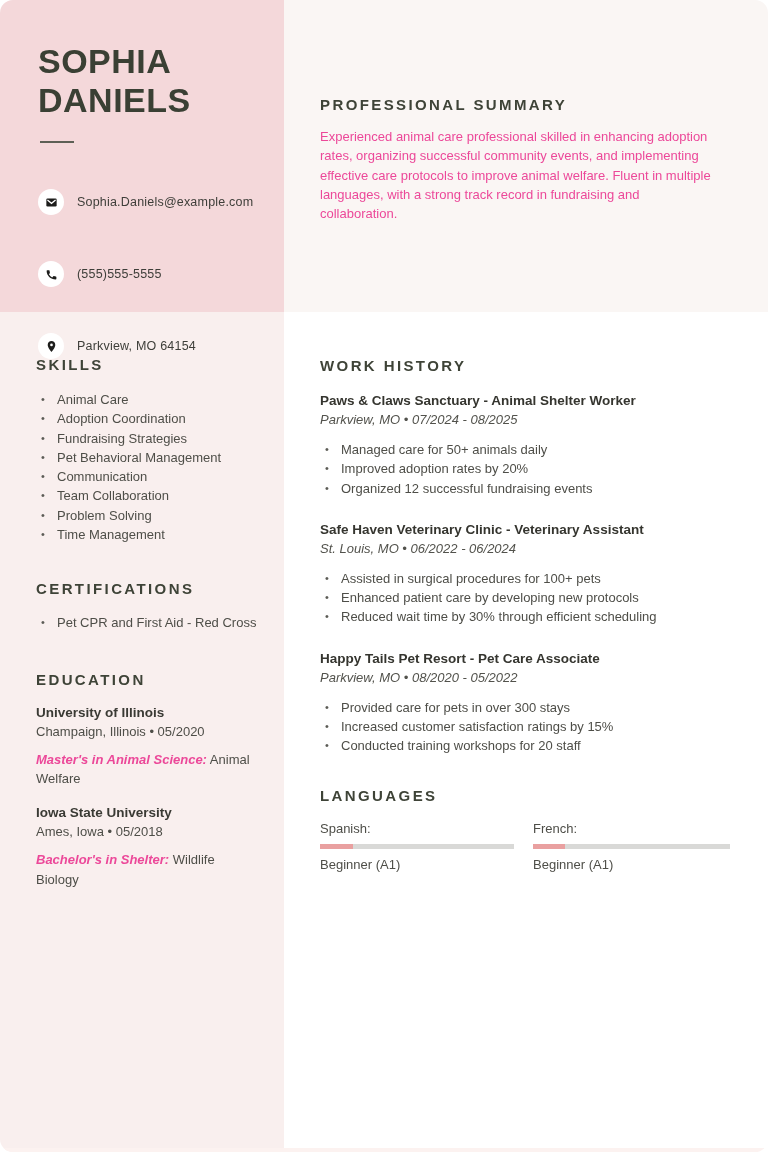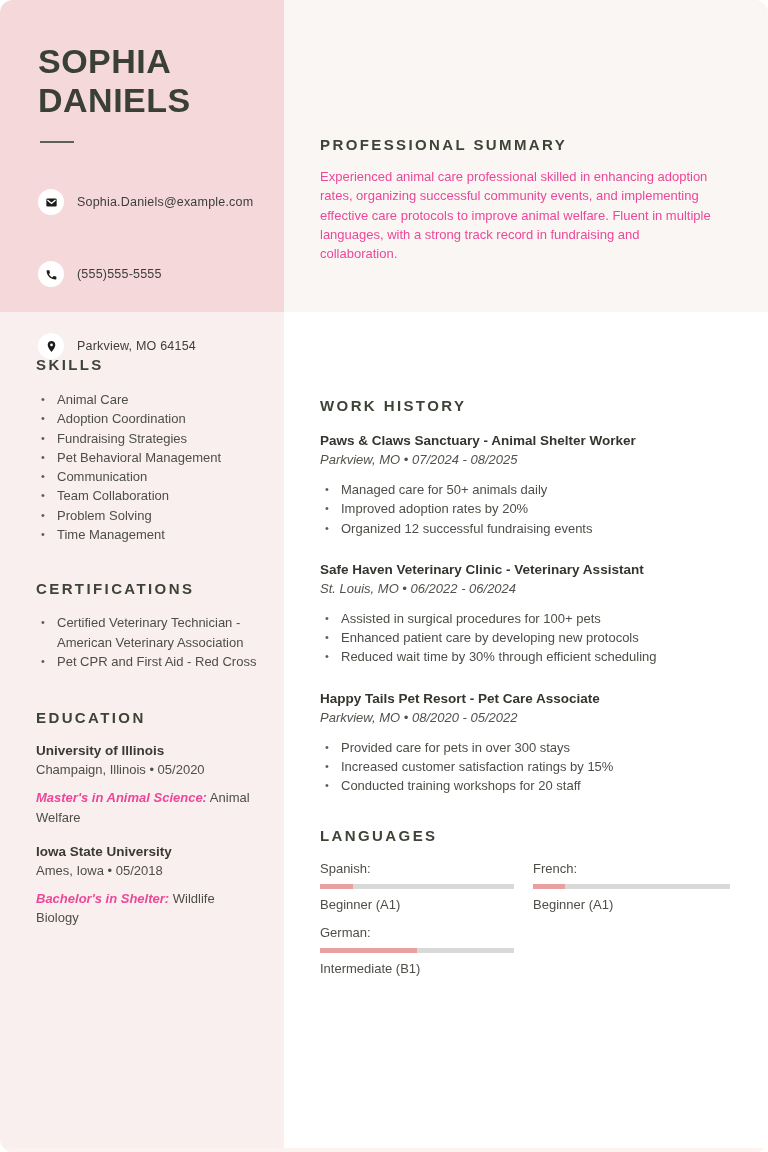--- a/index.html
+++ b/index.html
@@ -36,21 +36,21 @@
   .certs-list { margin-top:16px; }
   .edu-block { margin-top:38px; }
   .edu-entry { margin-top:17px; }
   .edu-school { font-size:13.5px; font-weight:bold; color:#3a3a34; }
   .edu-meta { font-size:13px; color:#4e4e48; margin-top:4px; }
   .edu-degree { font-size:13px; line-height:19.3px; color:#4e4e48; margin-top:11px; }
   .edu-degree .degree { font-weight:bold; font-style:italic; color:#ec4899; }
 
   
   .main { position:absolute; left:284px; top:0; width:484px; }
-  .section-summary { height:312px; padding:96px 48px 0 36px;margin-top:40px; }
+  .section-summary { height:312px; padding:96px 48px 0 36px; }
   .section-summary p { margin-top:14px; font-size:13px; line-height:19.3px; color:#ec4899; }
 
   .section-work { padding:45px 44px 0 36px; }
   .job { margin-top:19px; }
   .job + .job { margin-top:24px; }
   .job-title { font-size:13.5px; font-weight:bold; color:#35352f; }
   .job-meta { font-size:13px; font-style:italic; color:#52524c; margin-top:4px; }
   .job-bullets { margin-top:13px; }
 
   .section-languages { padding:31px 38px 0 36px; }
@@ -120,21 +120,20 @@
             <li>Team Collaboration</li>
             <li>Problem Solving</li>
             <li>Time Management</li>
           </ul>
       </section>
 
       <section class="certs-block">
         <h2 class="section-heading">CERTIFICATIONS</h2>
         <ul class="dot-list certs-list">
 
-        <li>Certified Veterinary Technician - American Veterinary Association</li>
             <li>Pet CPR and First Aid - Red Cross</li>
           </ul>
       </section>
 
       <section class="edu-block">
         <h2 class="section-heading">EDUCATION</h2>
         <div>
 
             <div class="edu-entry">
               <div class="edu-school">University of Illinois</div>
@@ -210,23 +209,16 @@
           </div>
 
           <div class="lang-item">
             <div class="lang-name">French:</div>
             <div class="lang-bar">
               <div class="lang-fill" style="width: 16%;"></div>
             </div>
             <div class="lang-level">Beginner (A1)</div>
           </div>
 
-          <div class="lang-item">
-            <div class="lang-name">German:</div>
-            <div class="lang-bar">
-              <div class="lang-fill" style="width: 50%;"></div>
-            </div>
-            <div class="lang-level">Intermediate (B1)</div>
-          </div>
         </div>
     </section>
   </main>
 </div>
 
 </body></html>

